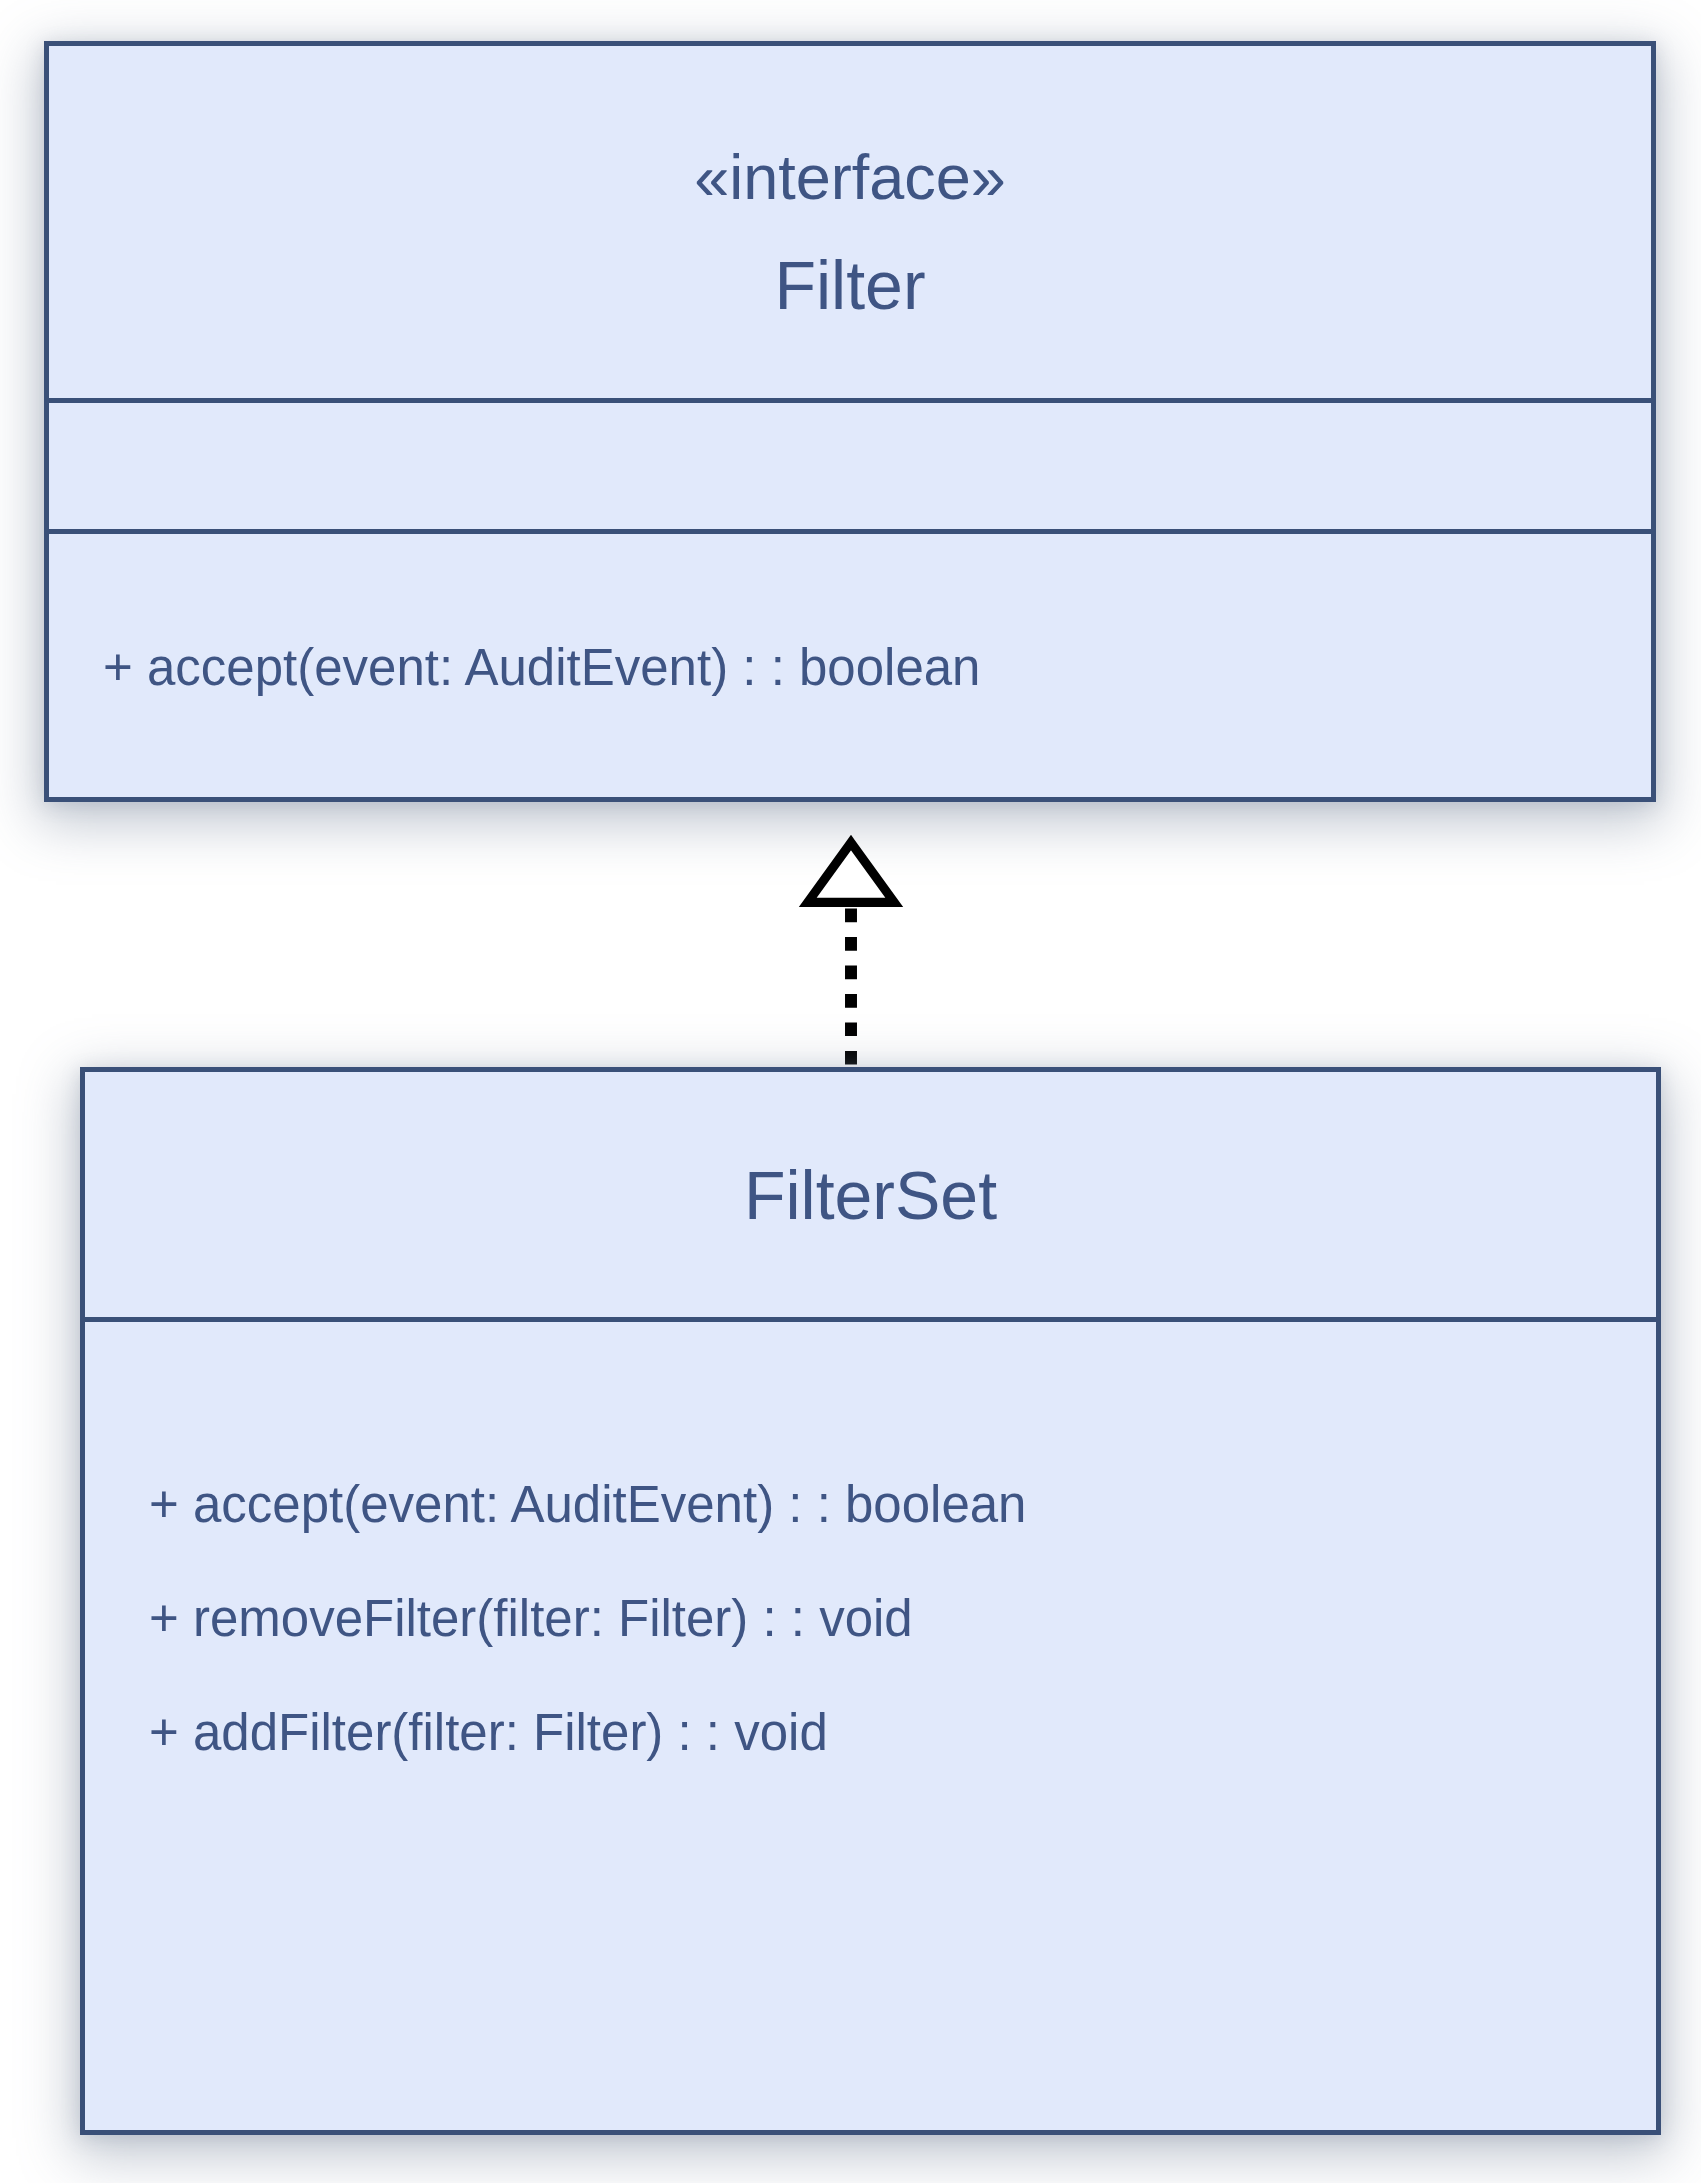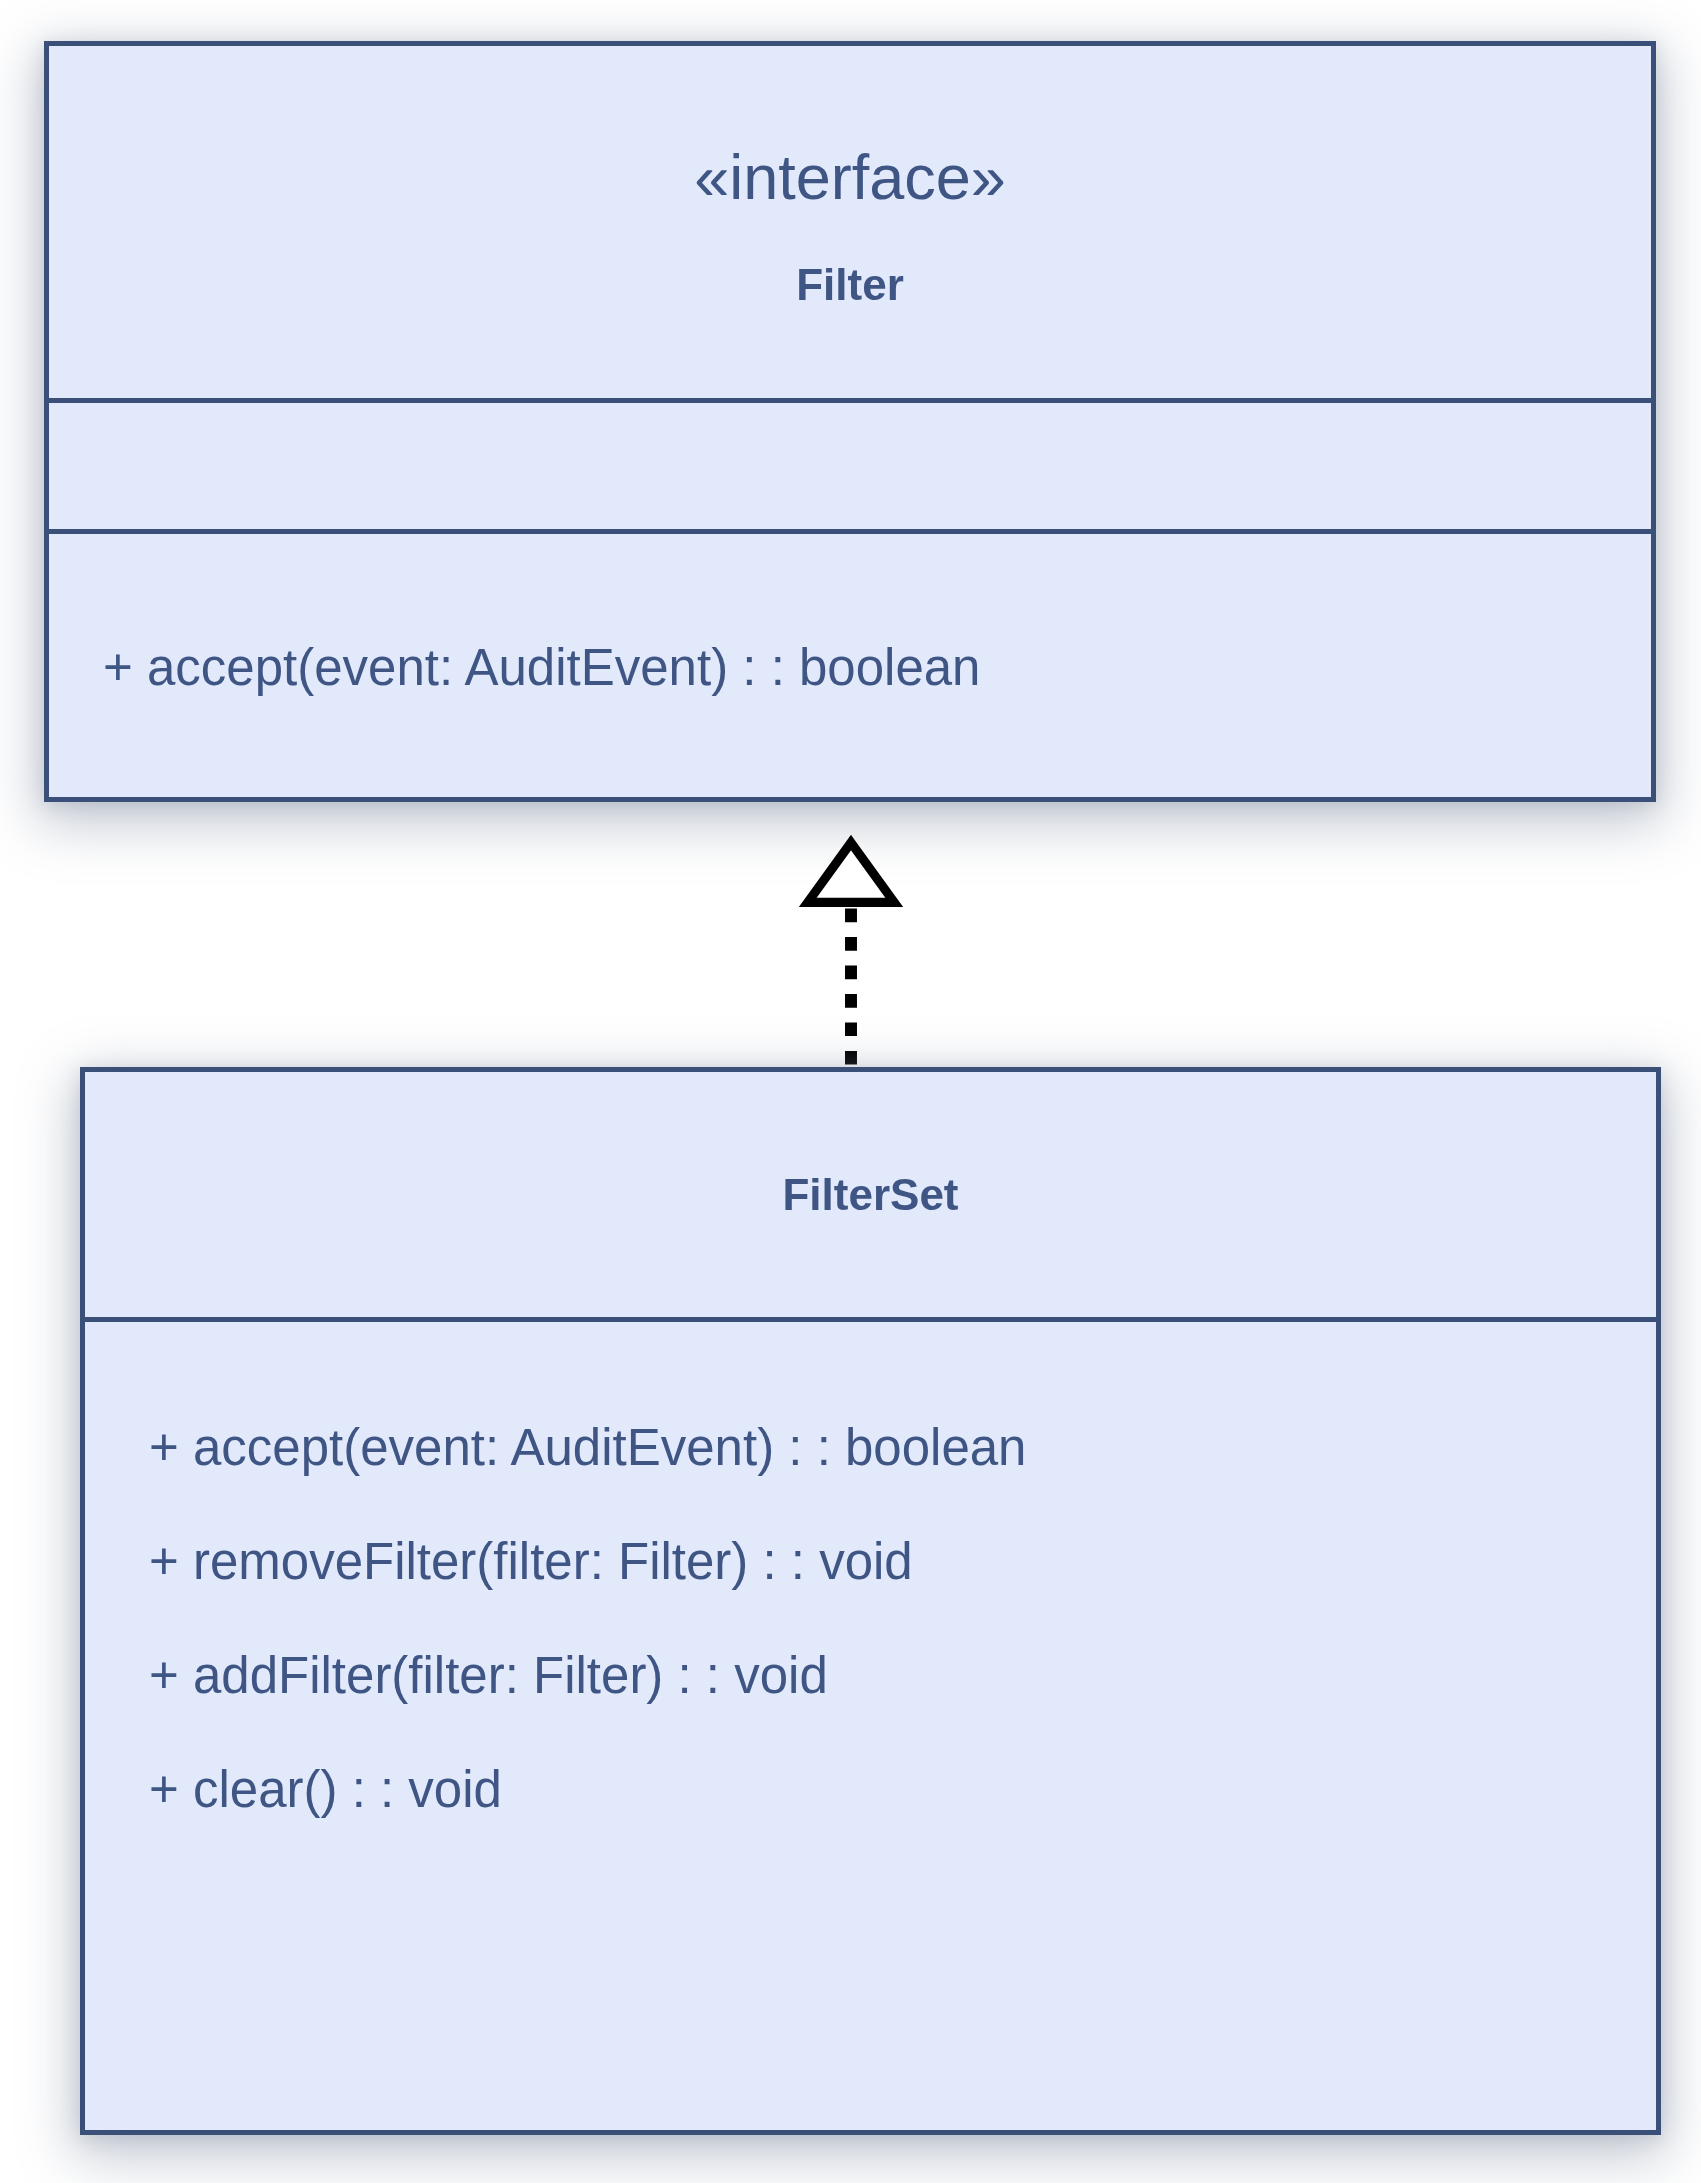--- a/index.html
+++ b/index.html
@@ -71,23 +71,23 @@
     height: 576px;
     padding-left: 64px;
     padding-top: 17px;
   }
   .stereotype {
     font-size: 63px;
     line-height: 74px;
     font-weight: 400;
   }
   .class-name {
-    font-size: 44px;
+    font-size: 68px;
     line-height: 74px;
-    font-weight: 700;
+    font-weight: 400;
   }
   .member {
     font-size: 51px;
     line-height: 114px;
     white-space: nowrap;
   }
   .interface-box .member {
     line-height: 91px;
   }
   .realization-arrow {
@@ -120,18 +120,17 @@
   </svg>
 
   <section class="uml-box class-box">
     <div class="compartment header divided">
       <div class="class-name">FilterSet</div>
     </div>
     <div class="compartment methods">
       <div class="member">+ accept(event: AuditEvent) : : boolean</div>
       <div class="member">+ removeFilter(filter: Filter) : : void</div>
       <div class="member">+ addFilter(filter: Filter) : : void</div>
-      <div class="member">+ clear() : : void</div>
     </div>
   </section>
 
 </div>
 
 
 </body></html>

